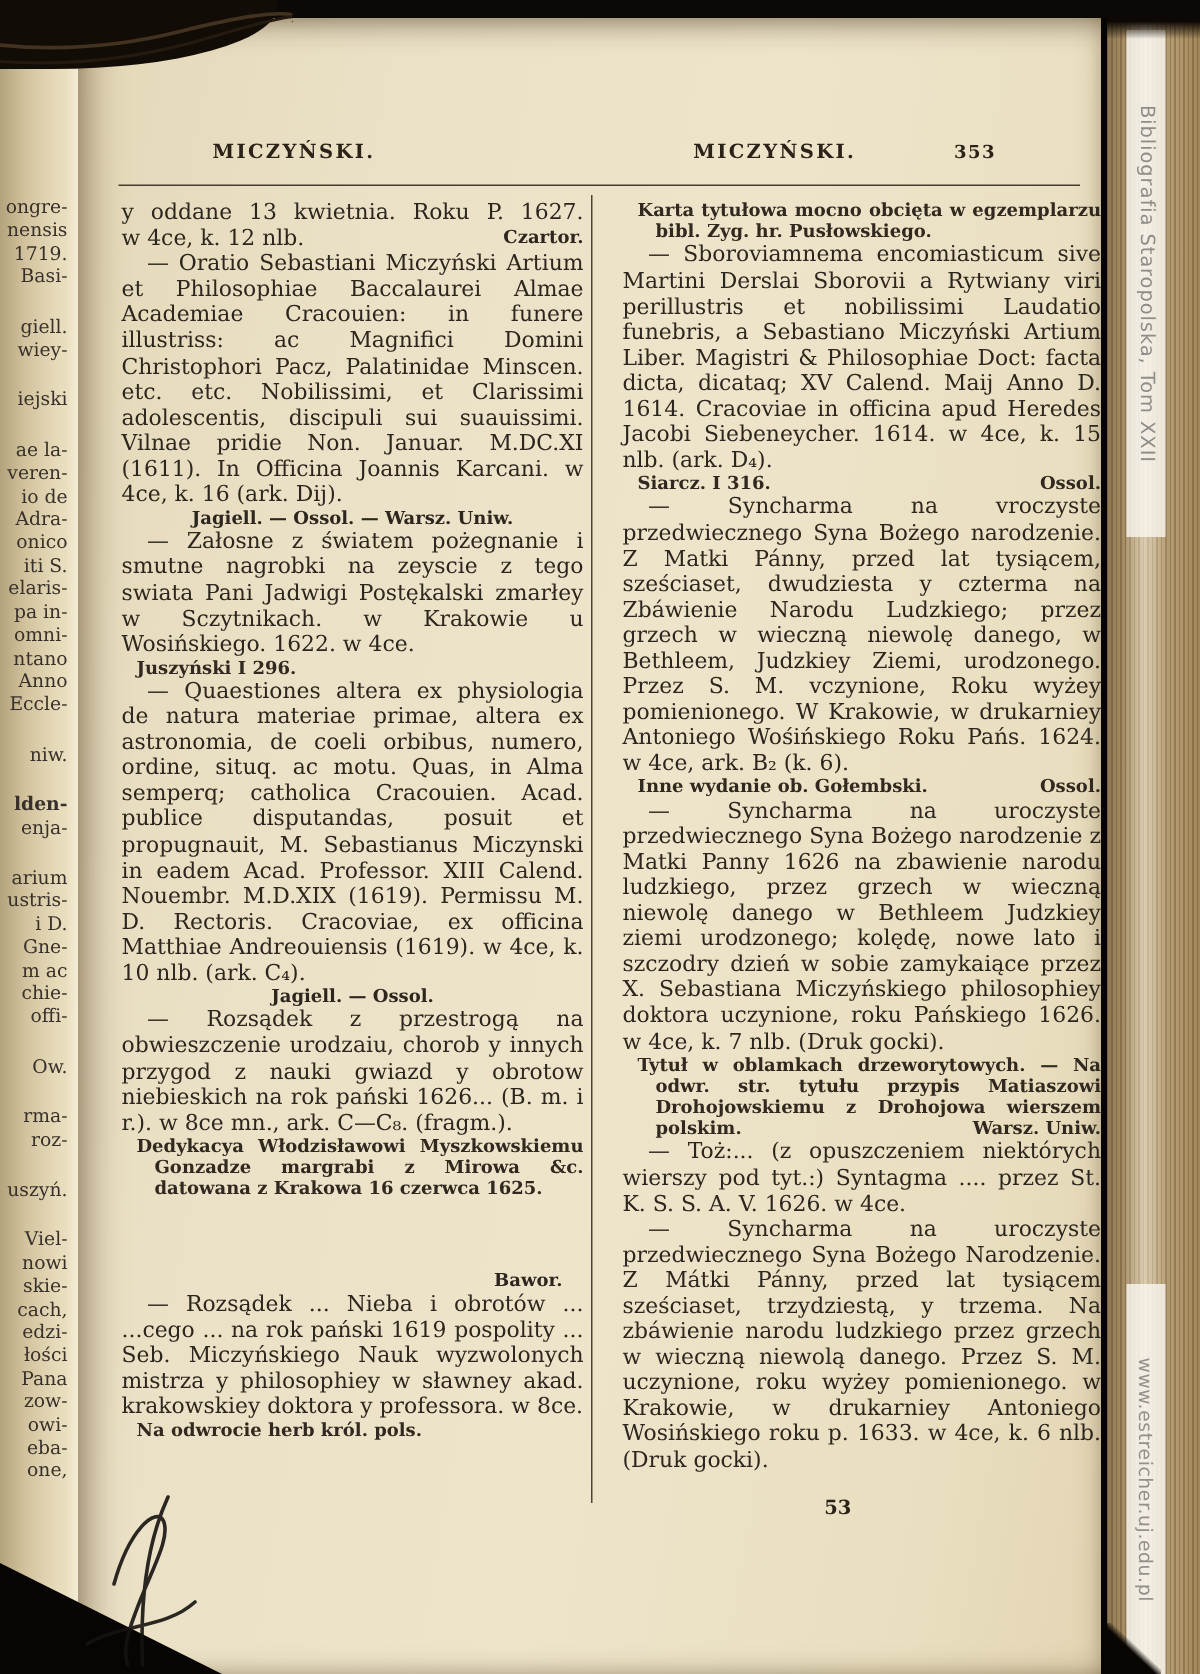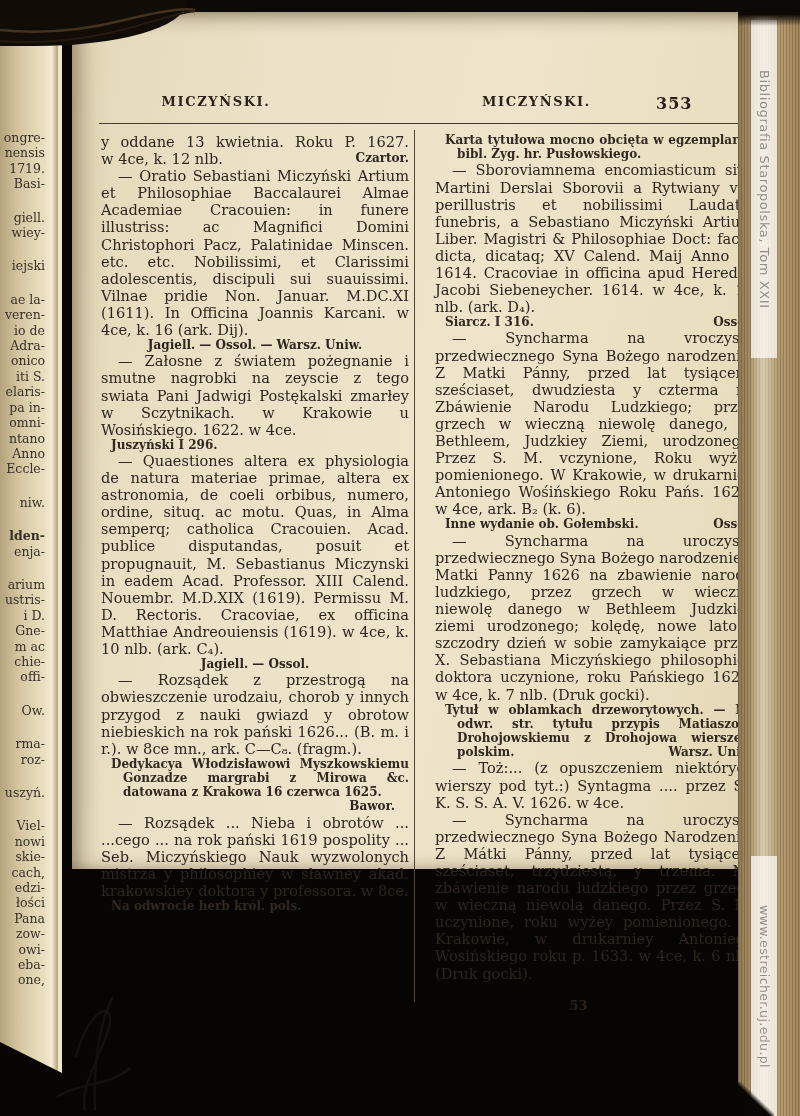--- a/index.html
+++ b/index.html
@@ -22,47 +22,47 @@
   .fragments { position:absolute; left:0; top:122px; width:45px; text-align:right; }
   .frag-group { margin:0 0 18px 0; }
   .frag-line { font-size:12.5px; line-height:15.4px; color:#38302a; white-space:nowrap; }
   .frag-line.b { font-weight:700; }
   .crease {
     position:absolute; left:44px; top:8px; width:14px; height:1108px; z-index:2;
     background:linear-gradient(90deg,rgba(150,125,85,.0),rgba(244,236,214,.9) 55%,rgba(130,105,65,.55) 100%);
   }
   
   .main-page {
-    position:absolute; left:72px; top:12px; width:682px; height:857px; z-index:3;
+    position:absolute; left:52px; top:12px; width:682px; height:1104px; z-index:3;
     background:linear-gradient(100deg,#e4d8b8 0%,#ebe1c6 25%,#eee4ca 55%,#e9debf 85%,#e2d5b4 100%);
     box-shadow: inset 16px 0 24px -10px rgba(86,62,32,.55),
                 inset -12px 0 18px -12px rgba(110,85,50,.35),
                 inset 0 16px 20px -14px rgba(60,42,20,.5),
                 inset 0 -10px 16px -12px rgba(90,68,38,.35);
   }
   .rh { position:absolute; top:82px; font-size:13px; font-weight:700; letter-spacing:1.6px; color:#2b2218; text-align:center; box-sizing:border-box; }
   .rh.left  { left:29px;  width:308px; padding-right:78px; }
   .rh.right { left:347px; width:319px; padding-right:84px; }
-  .pagenum { position:absolute; top:82px; left:584px; font-size:16px; font-weight:700; letter-spacing:1px; color:#2b2218; }
+  .pagenum { position:absolute; top:82px; left:584px; font-size:12px; font-weight:700; letter-spacing:1px; color:#2b2218; }
   .head-rule { position:absolute; top:111px; left:27px; width:641px; height:1.4px; background:#473c2d; }
   .columns { position:absolute; top:121px; left:29px; width:637px; display:flex; gap:26px; }
   .col { font-size:14.6px; line-height:17.1px; }
   .left-col  { width:308px; flex:0 0 308px; }
   .right-col { width:319px; flex:0 0 319px; }
   .col-divider { position:absolute; left:342px; top:118px; width:1px; height:872px; background:#4e4334; }
   .blk { margin:0; }
   .cont, .cont-just, .entry { text-align:justify; }
   .cont-just { text-align-last:justify; }
   .entry { text-indent:17px; }
   .note {
     font-size:12px; line-height:14.2px; font-weight:700; color:#31291f;
     text-align:justify; padding-left:22px; text-indent:-12px;
   }
   .attr-center { font-size:12px; line-height:14.2px; font-weight:700; text-align:center; }
-  .attr-right  { font-size:12px; line-height:14.2px; font-weight:700; text-align:right; padding-right:14px; }
+  .attr-right  { font-size:12px; line-height:14.2px; font-weight:700; text-align:right; padding-right:14px;margin-top:47px; }
   .attr-float  { float:right; font-size:12px; font-weight:700; text-indent:0; }
   .sheet-sig { position:absolute; left:347px; width:319px; top:986px; text-align:center;
                font-size:13px; font-weight:700; color:#2b2218; }
   
   .dark-corner {
     position:absolute; left:0; top:1028px; width:148px; height:88px; z-index:4;
     background:#070503;
     clip-path:polygon(0 16%, 100% 100%, 0 100%);
   }
   .flourish { position:absolute; left:52px; top:990px; z-index:5; }

